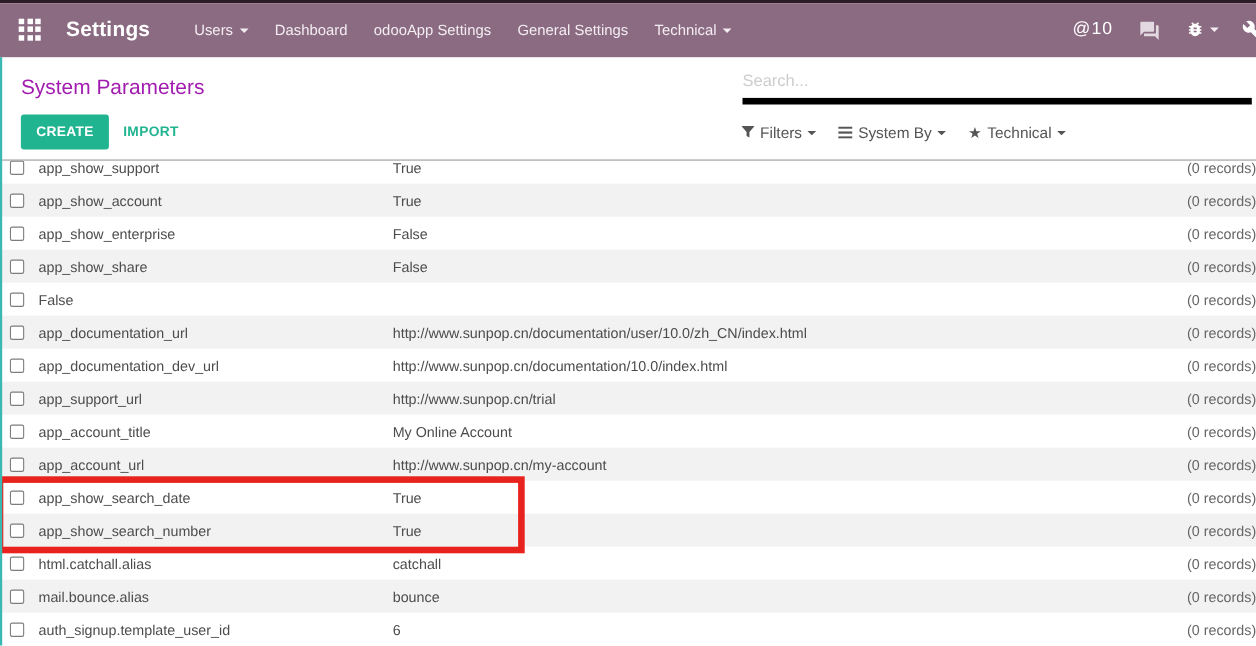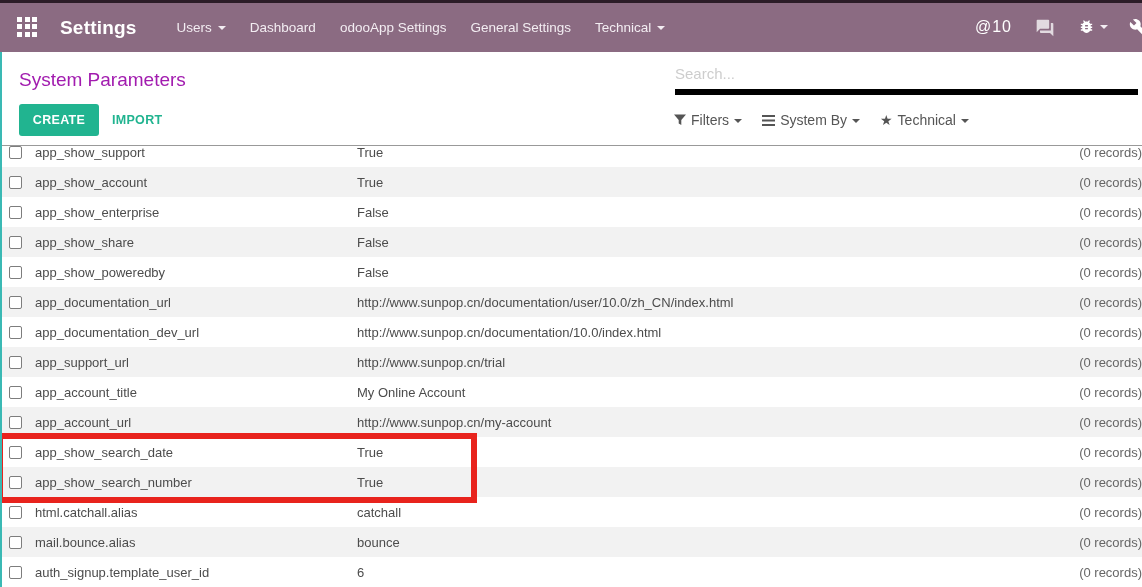--- a/index.html
+++ b/index.html
@@ -209,21 +209,20 @@
           <div class="checkbox"></div>
         </div>
         <div class="cell-key">app_show_share</div>
         <div class="cell-val">False</div>
         <div class="cell-rec">(0 records)</div>
       </div>
       <div class="row">
         <div class="cell-cb">
           <div class="checkbox"></div>
         </div>
-        <div class="cell-key">app_show_poweredby</div>
         <div class="cell-val">False</div>
         <div class="cell-rec">(0 records)</div>
       </div>
       <div class="row">
         <div class="cell-cb">
           <div class="checkbox"></div>
         </div>
         <div class="cell-key">app_documentation_url</div>
         <div class="cell-val">http://www.sunpop.cn/documentation/user/10.0/zh_CN/index.html</div>
         <div class="cell-rec">(0 records)</div>

